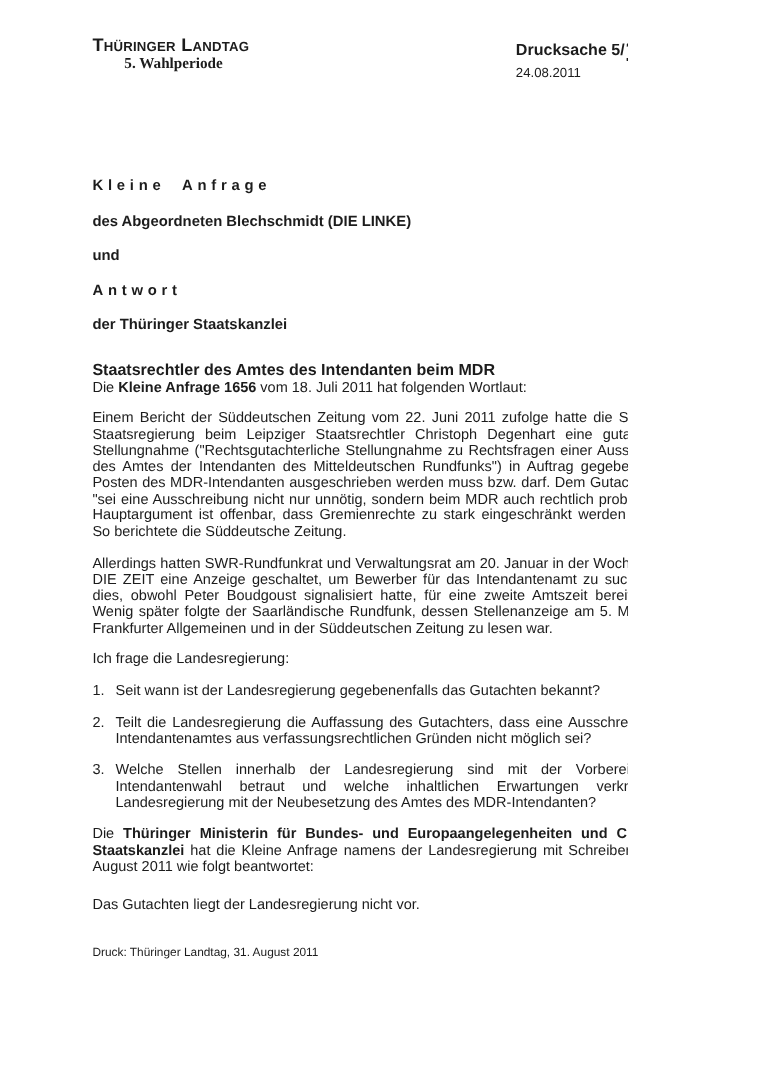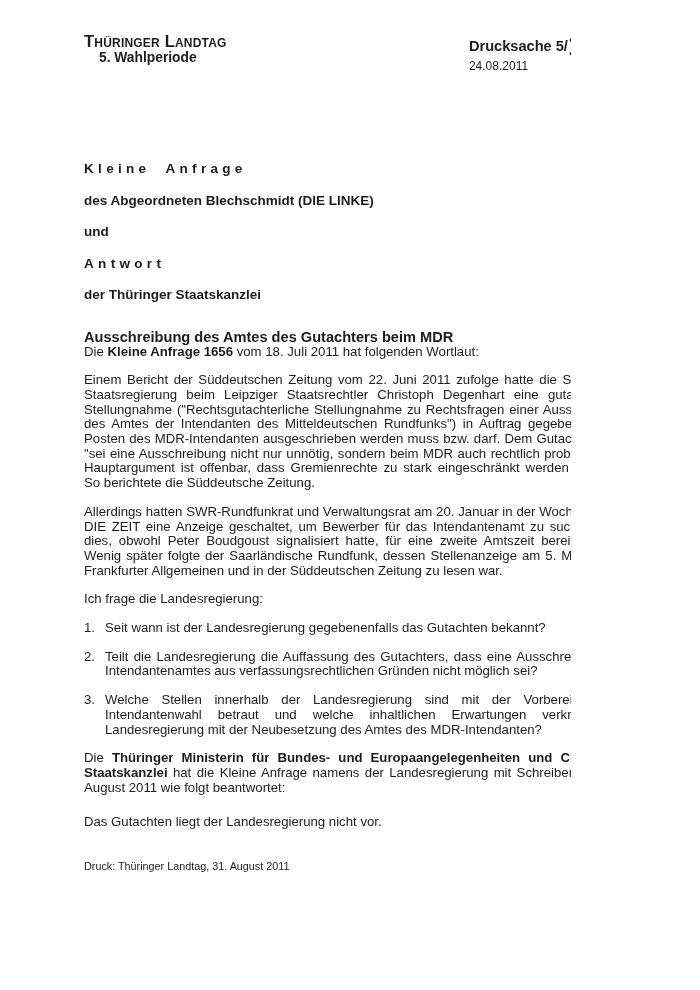--- a/index.html
+++ b/index.html
@@ -33,21 +33,22 @@
     font-variant: small-caps;
     font-weight: bold;
     font-size: 16.5px;
     line-height: 17px;
     letter-spacing: 0.2px;
   }
   .term {
     font-weight: bold;
     font-size: 13.8px;
     line-height: 16px;
-    margin-left: 15px;
+    margin-left: 29px;
+    font-family: Liberation Serif, serif;
   }
   .doc-ref { text-align: left; }
   .doc-ref-line {
     display: flex;
     align-items: flex-end;
     line-height: 26px;
   }
   .doc-label {
     font-weight: bold;
     font-size: 14.6px;
@@ -138,21 +139,21 @@
     </div>
 
     <div class="opening">
       <div class="opening-line sperr">Kleine Anfrage</div>
       <div class="opening-line">des Abgeordneten Blechschmidt (DIE LINKE)</div>
       <div class="opening-line">und</div>
       <div class="opening-line sperr">Antwort</div>
       <div class="opening-line">der Thüringer Staatskanzlei</div>
     </div>
 
-    <div class="doc-title">Ausschreibung des Amtes des Gutachters beim MDR</div>
+    <div class="doc-title">Staatsrechtler des Amtes des Intendanten beim MDR</div>
 
     <p class="bodytext wortlaut"><span>Die </span><b>Kleine Anfrage 1656</b><span> vom 18. Juli 2011 hat folgenden Wortlaut:</span></p>
 
     <p class="bodytext">Einem Bericht der Süddeutschen Zeitung vom 22. Juni 2011 zufolge hatte die Sächsische Staatsregierung beim Leipziger Staatsrechtler Christoph Degenhart eine gutachterliche Stellungnahme ("Rechtsgutachterliche Stellungnahme zu Rechtsfragen einer Ausschreibung des Amtes der Intendanten des Mitteldeutschen Rundfunks") in Auftrag gegeben, ob der Posten des MDR-Intendanten ausgeschrieben werden muss bzw. darf. Dem Gutachten nach "sei eine Ausschreibung nicht nur unnötig, sondern beim MDR auch rechtlich problematisch: Hauptargument ist offenbar, dass Gremienrechte zu stark eingeschränkt werden könnten." So berichtete die Süddeutsche Zeitung.</p>
     <p class="bodytext">Allerdings hatten SWR-Rundfunkrat und Verwaltungsrat am 20. Januar in der Wochenzeitung DIE ZEIT eine Anzeige geschaltet, um Bewerber für das Intendantenamt zu suchen - und dies, obwohl Peter Boudgoust signalisiert hatte, für eine zweite Amtszeit bereit zu sein. Wenig später folgte der Saarländische Rundfunk, dessen Stellenanzeige am 5. März in der Frankfurter Allgemeinen und in der Süddeutschen Zeitung zu lesen war.</p>
     <p class="bodytext">Ich frage die Landesregierung:</p>
 
     <ol class="q-list">
       <li class="q-item">
         <span class="q-num">1.</span>

